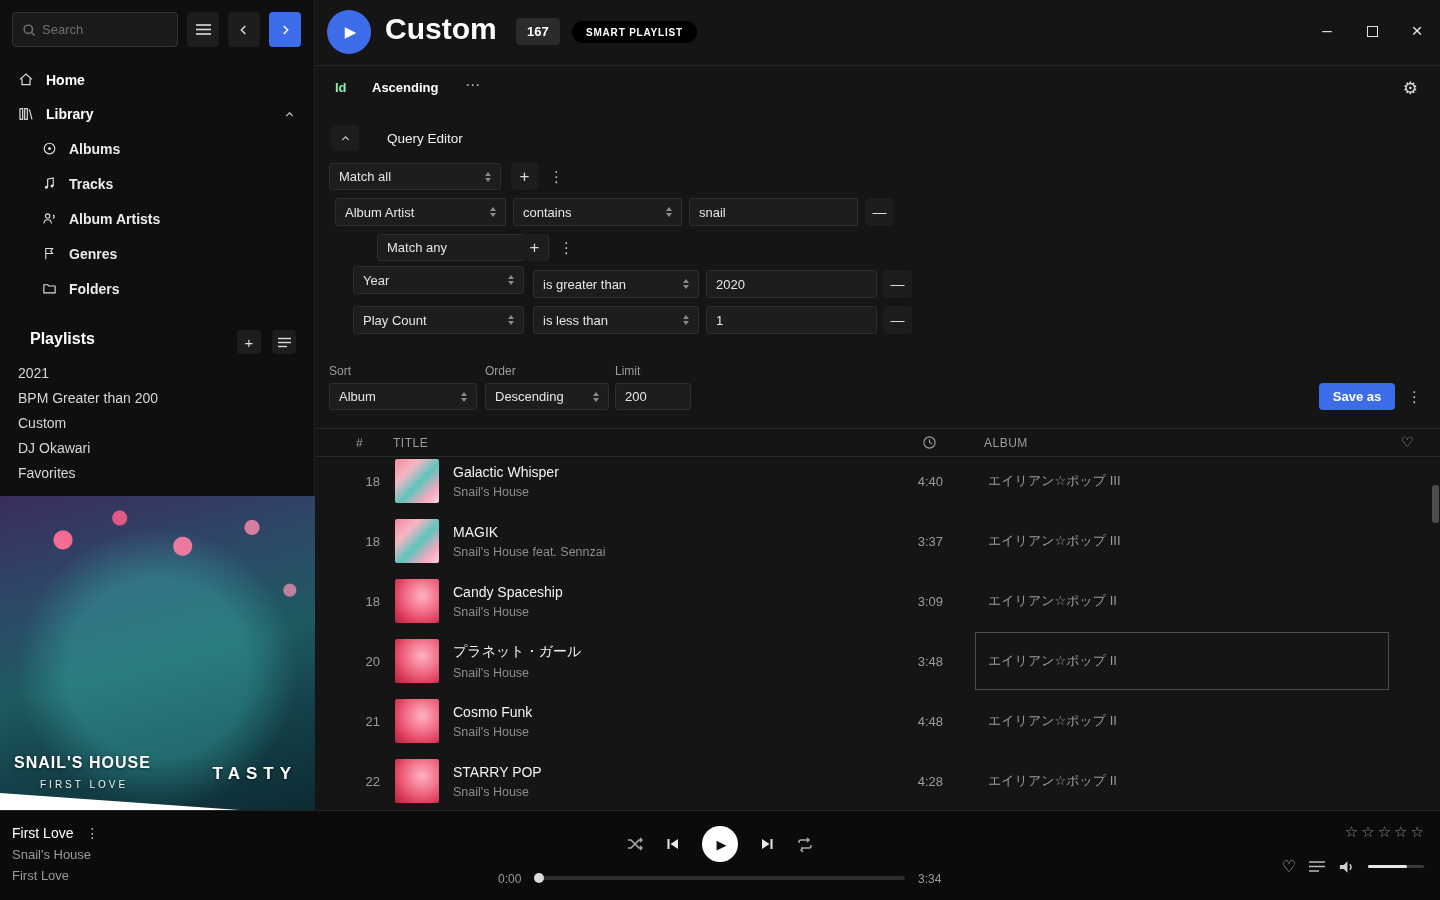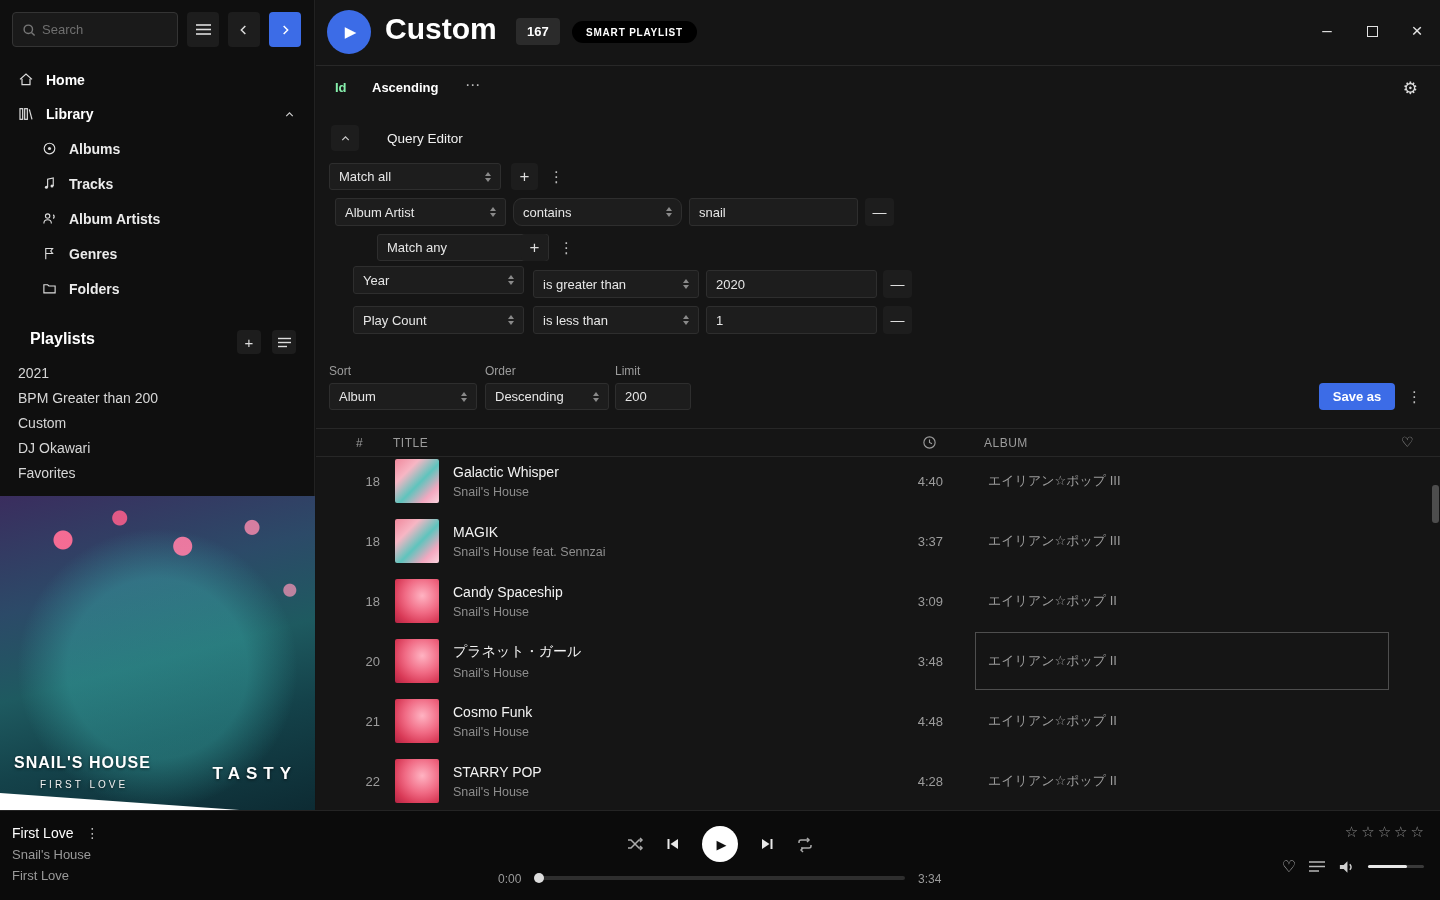--- a/index.html
+++ b/index.html
@@ -315,21 +315,21 @@
   <button class="mini" style="left:195px; top:163px; width:27px; height:27px; font-size:17px;">+</button>
   <span class="vdots" style="left:233px; top:168px;">⋮</span>
 
   <div class="sel" style="left:19px; top:198px; width:171px; height:28px;">
     <span>Album Artist</span>
     <span class="spin">
         <i class="u"></i>
         <i class="d"></i>
       </span>
   </div>
-  <div class="sel" style="left:197px; top:198px; width:169px; height:28px;border-radius:9px;">
+  <div class="sel" style="left:197px; top:198px; width:169px; height:28px;">
     <span>contains</span>
     <span class="spin">
         <i class="u"></i>
         <i class="d"></i>
       </span>
   </div>
   <input class="tin" style="left: 373px; top: 198px; width: 169px;" value="snail">
   <button class="mini" style="left:549px; top:198px; width:29px; height:28px;">—</button>
 
   <div class="sel" style="left:33px; top:234px; width:172px;margin-left:28px;">

